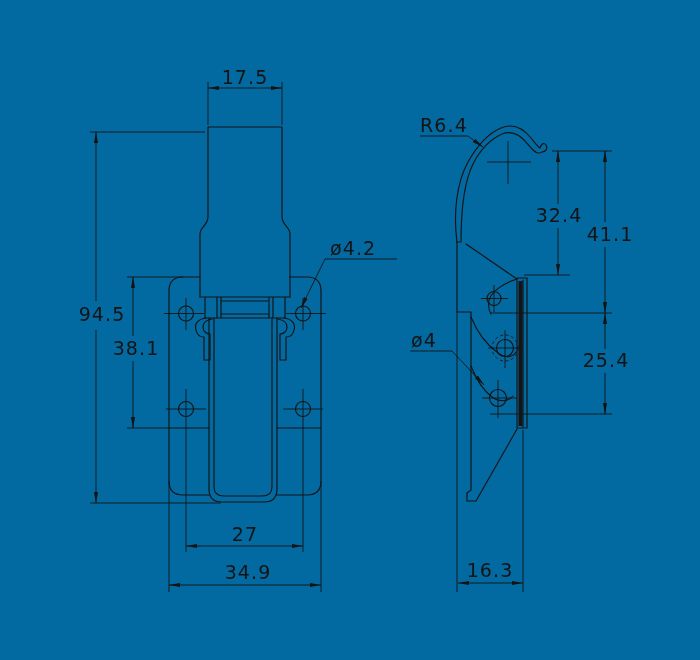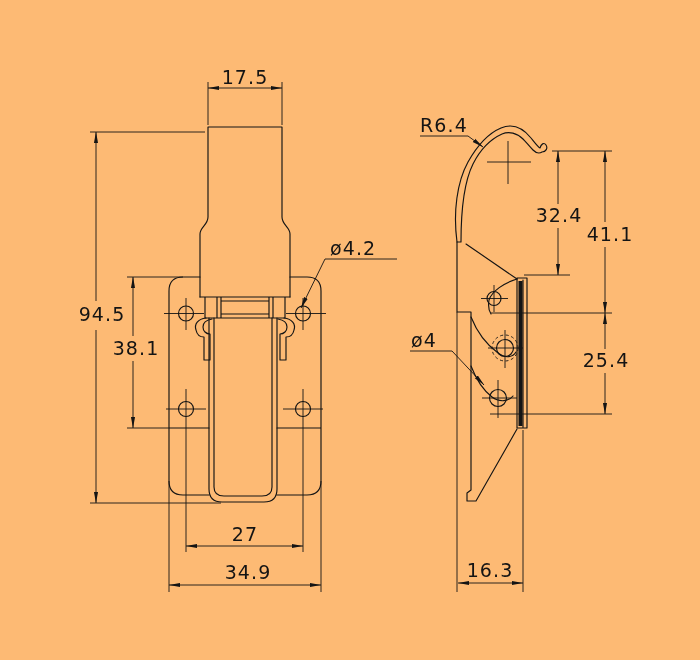--- a/index.html
+++ b/index.html
@@ -1,16 +1,16 @@
 <!DOCTYPE html>
 <html><head>
 <meta charset="utf-8">
 <style>
   html,body{margin:0;padding:0;background:#fff;}
-  #stage{position:relative;width:700px;height:660px;background:#fdba74;overflow:hidden;
+  #stage{position:relative;width:700px;height:660px;background:#0369a1;overflow:hidden;
          font-family:"DejaVu Sans","Liberation Sans",sans-serif;}
   svg{display:block}
   .part{stroke:#141414;stroke-width:1.15;fill:none;stroke-linecap:round;stroke-linejoin:round;}
   .dim{stroke:#141414;stroke-width:0.9;fill:none;stroke-linecap:butt;}
   .hid{stroke:#141414;stroke-width:0.9;fill:none;stroke-dasharray:3,2.6;}
   .ink{fill:#141414;}
   text{fill:#141414;font-size:19px;letter-spacing:1.1px;}
   .mid{text-anchor:middle;}
 </style>
 </head>

